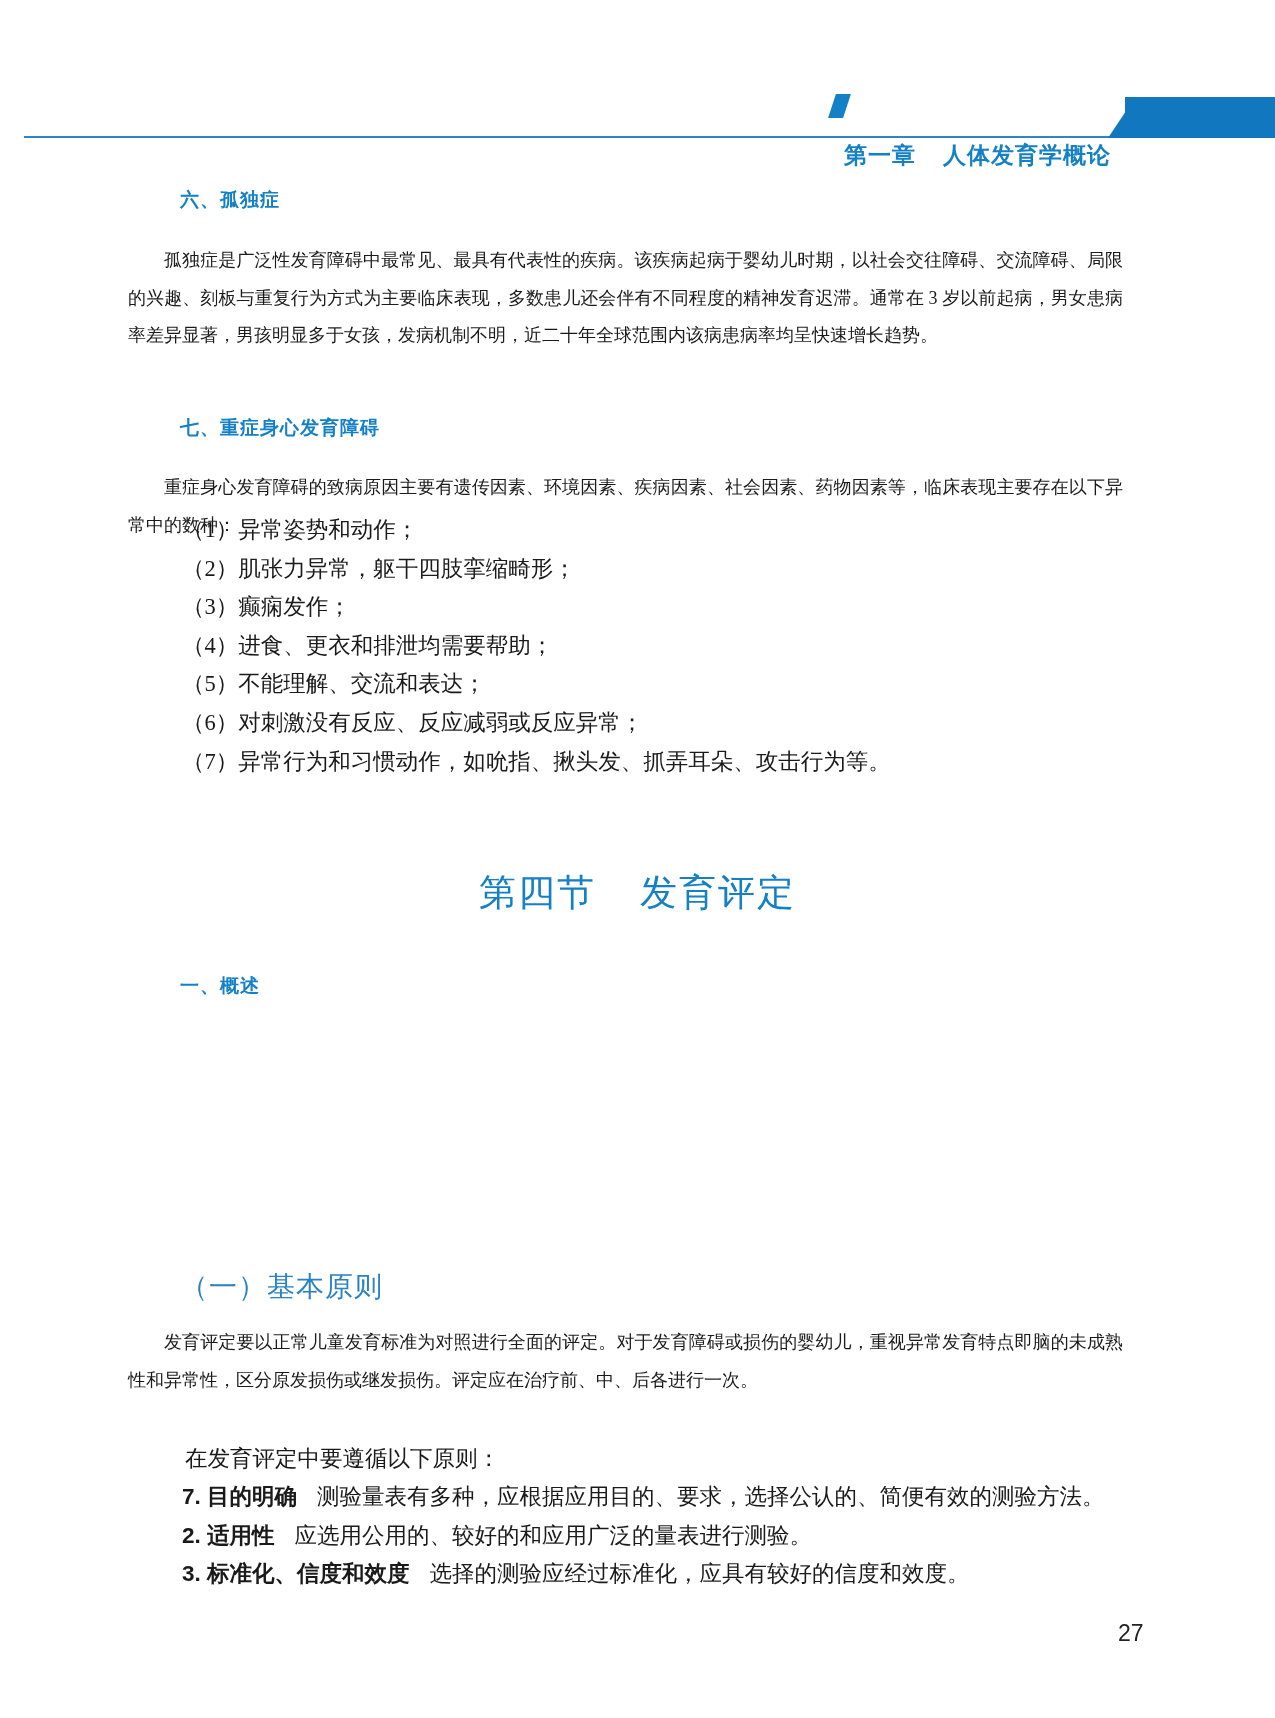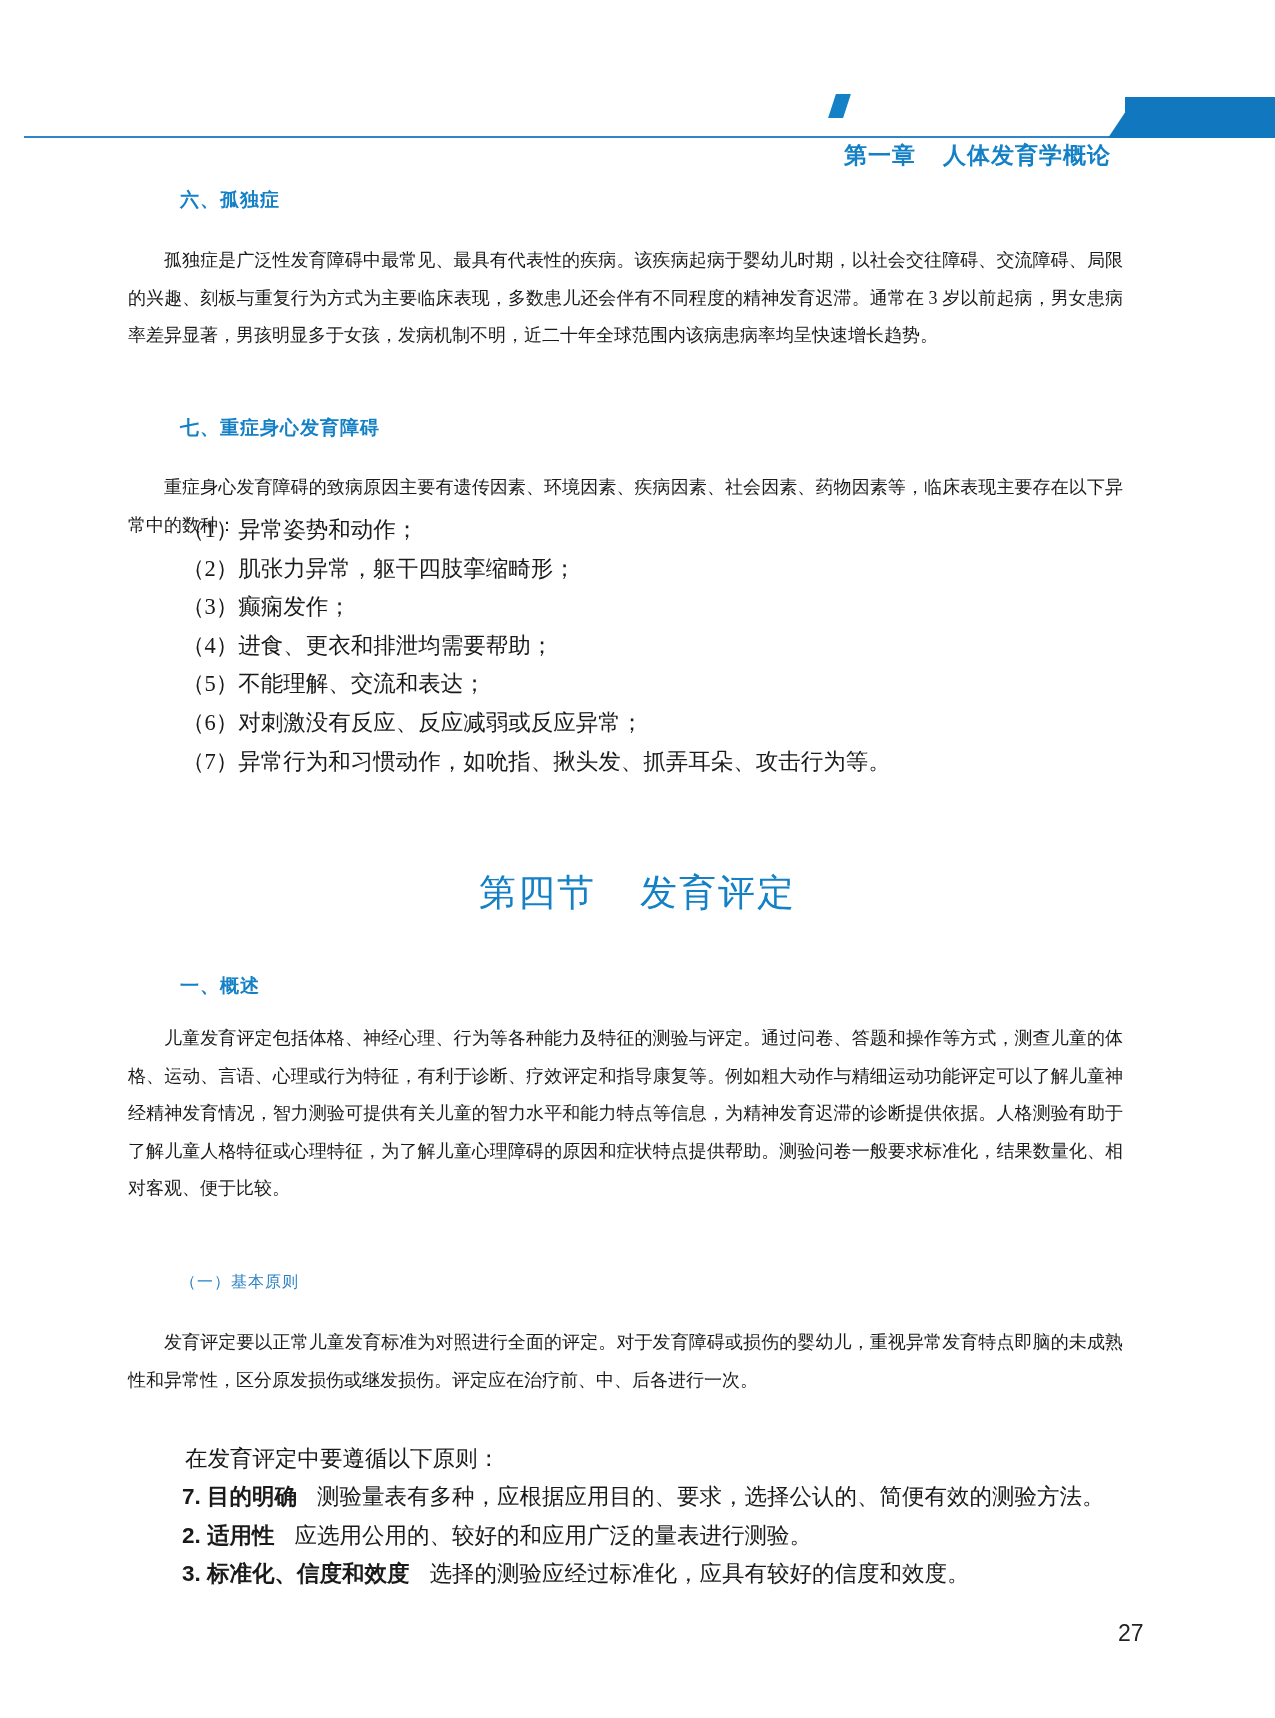--- a/index.html
+++ b/index.html
@@ -54,23 +54,23 @@
     font-weight:700;
     font-size:19px;
     line-height:1.15;
     color:#1480c6;
     letter-spacing:1px;
     white-space:nowrap;
   }
   .h3{
     position:absolute;
     left:180px;
-    font-family:Liberation Serif, serif;
+    font-family:Liberation Mono, monospace;
     font-weight:400;
-    font-size:16px;
+    font-size:28px;
     line-height:1.15;
     color:#2a82c2;
     letter-spacing:1px;
     white-space:nowrap;
   }
   .big-title{
     position:absolute;
     left:140px; top:872px;
     width:995px;
     text-align:center;
@@ -153,21 +153,20 @@
     <div class="item">（5）不能理解、交流和表达；</div>
     <div class="item">（6）对刺激没有反应、反应减弱或反应异常；</div>
     <div class="item">（7）异常行为和习惯动作，如吮指、揪头发、抓弄耳朵、攻击行为等。</div>
   </div>
 
   <div class="big-title">
     <span class="prefix">第四节</span><span>发育评定</span>
   </div>
 
   <div class="h2" style="top:975px;">一、概述</div>
-  <div class="para" style="top:1020px;">儿童发育评定包括体格、神经心理、行为等各种能力及特征的测验与评定。通过问卷、答题和操作等方式，测查儿童的体格、运动、言语、心理或行为特征，有利于诊断、疗效评定和指导康复等。例如粗大动作与精细运动功能评定可以了解儿童神经精神发育情况，智力测验可提供有关儿童的智力水平和能力特点等信息，为精神发育迟滞的诊断提供依据。人格测验有助于了解儿童人格特征或心理特征，为了解儿童心理障碍的原因和症状特点提供帮助。测验问卷一般要求标准化，结果数量化、相对客观、便于比较。</div>
 
   <div class="h3" style="top:1273px;">（一）基本原则</div>
   <div class="para" style="top:1324px;">发育评定要以正常儿童发育标准为对照进行全面的评定。对于发育障碍或损伤的婴幼儿，重视异常发育特点即脑的未成熟性和异常性，区分原发损伤或继发损伤。评定应在治疗前、中、后各进行一次。</div>
 
   <div class="principles">
     <div class="lead">在发育评定中要遵循以下原则：</div>
     <div class="p-item">
       <span class="p-term">7. 目的明确</span><span>测验量表有多种，应根据应用目的、要求，选择公认的、简便有效的测验方法。</span>
     </div>
     <div class="p-item">

